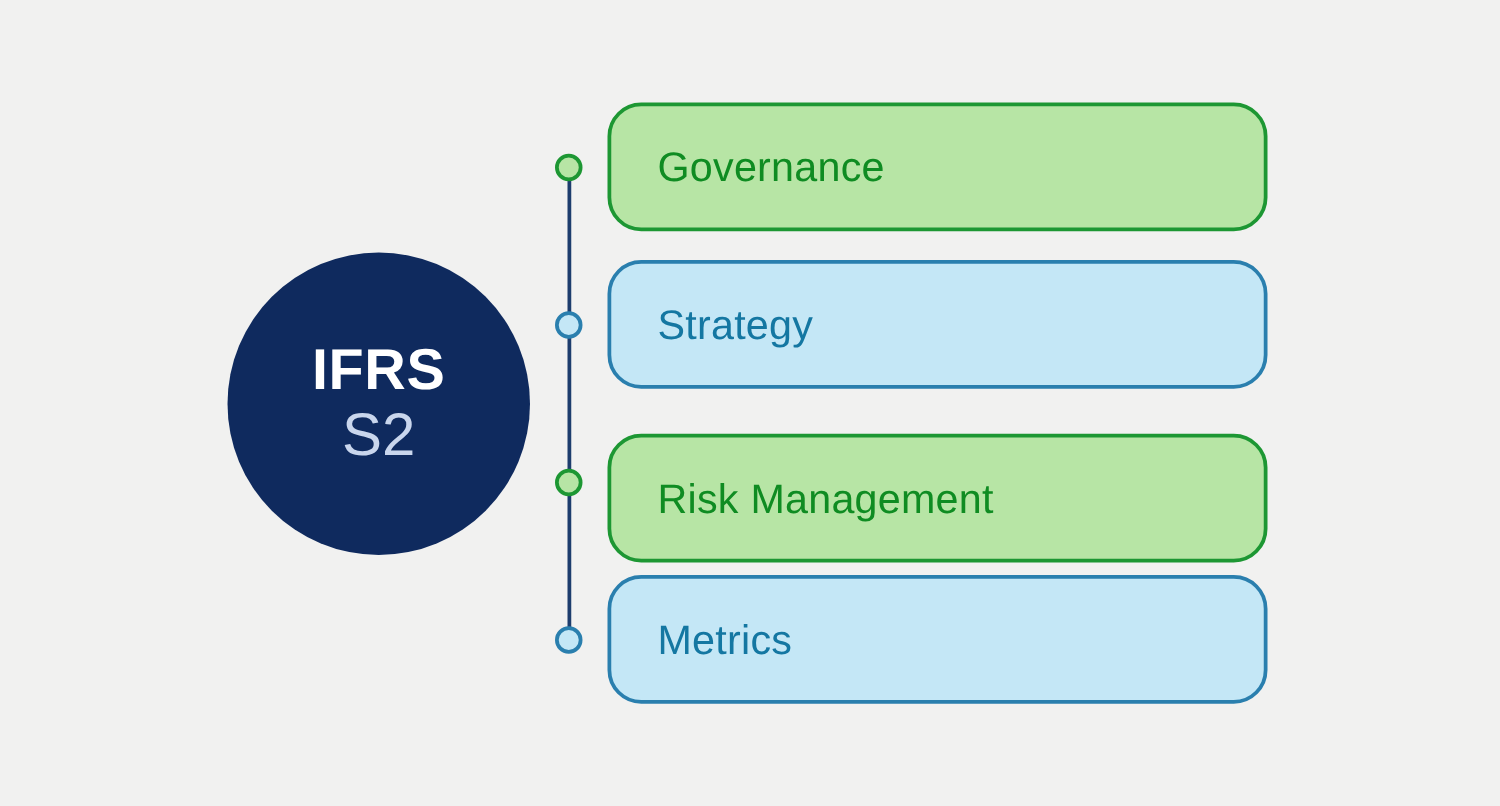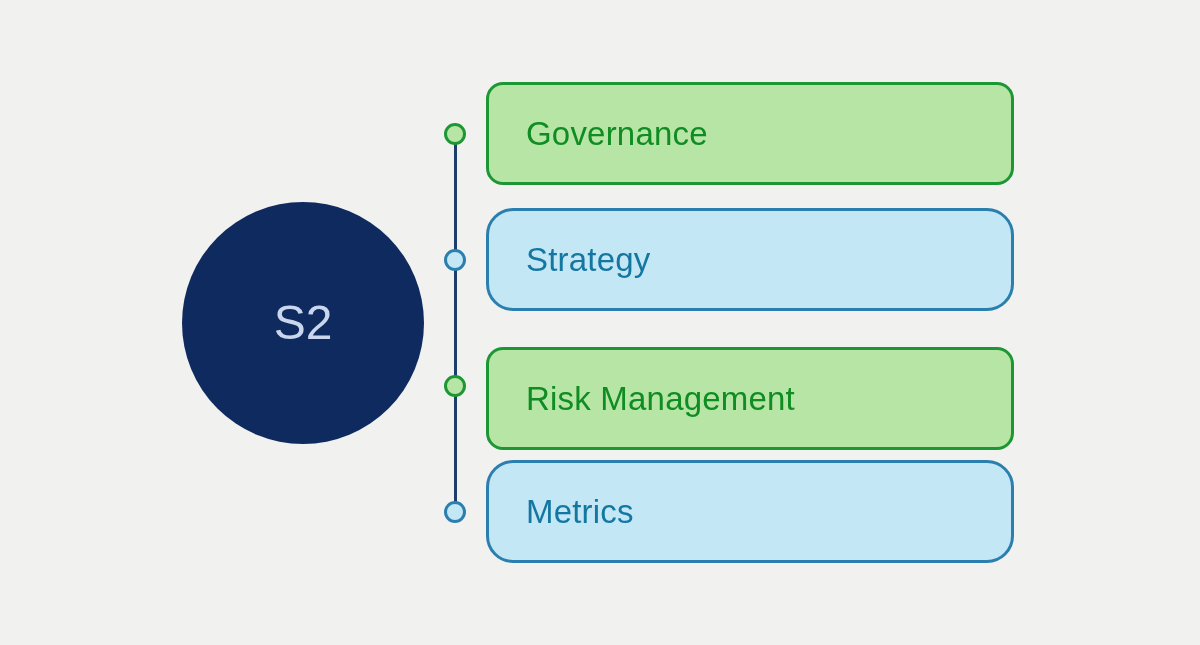--- a/index.html
+++ b/index.html
@@ -80,40 +80,41 @@
     position:absolute;
     left:486px;
     width:528px; height:103px;
     border-radius:27px;
     border:3px solid;
     box-sizing:border-box;
     display:flex;
     align-items:center;
     padding-left:37px;
   }
-  .pillar.green{ background:var(--green-fill); border-color:var(--green-border);border-radius:17px; }
+  .pillar.green{ background:var(--green-fill); border-color:var(--green-border); }
   .pillar.blue{ background:var(--blue-fill); border-color:var(--blue-border); }
   .pillar-1{ top:82px; }
   .pillar-2{ top:208px;text-align:center; }
   .pillar-3{ top:347px; }
   .pillar-4{ top:460px;align-items:center; }
   .pillar-label{
     font-size:33px;
     font-weight:500;
     letter-spacing:0.2px;
   }
   .pillar.green .pillar-label{ color:var(--green-text); }
   .pillar.blue .pillar-label{ color:var(--blue-text); }
 </style>
 </head>
 <body>
 
 <div class="canvas">
 
   <div class="hub">
+    <div class="hub-line1">IFRS</div>
     <div class="hub-line2">S2</div>
   </div>
 
   <div class="spine"></div>
 
   <div class="node green node-1"></div>
   <div class="node blue node-2"></div>
   <div class="node green node-3"></div>
   <div class="node blue node-4"></div>
 

